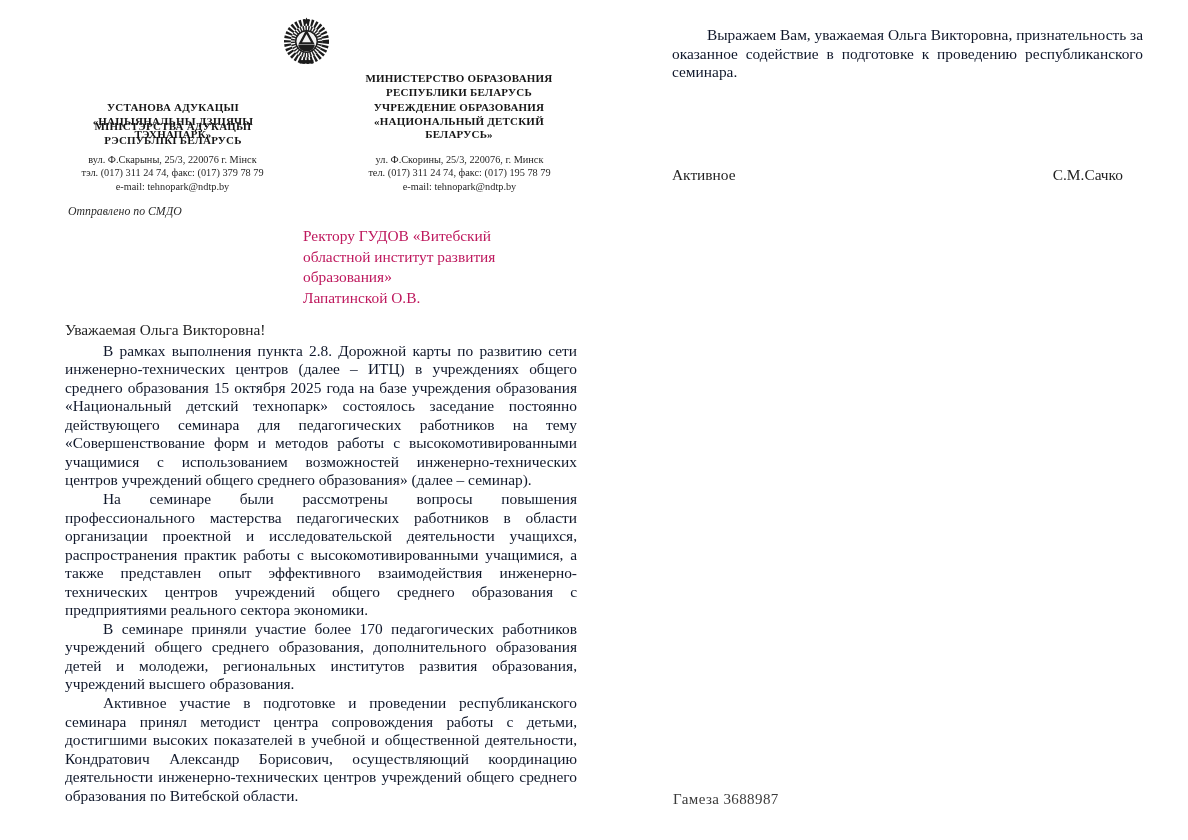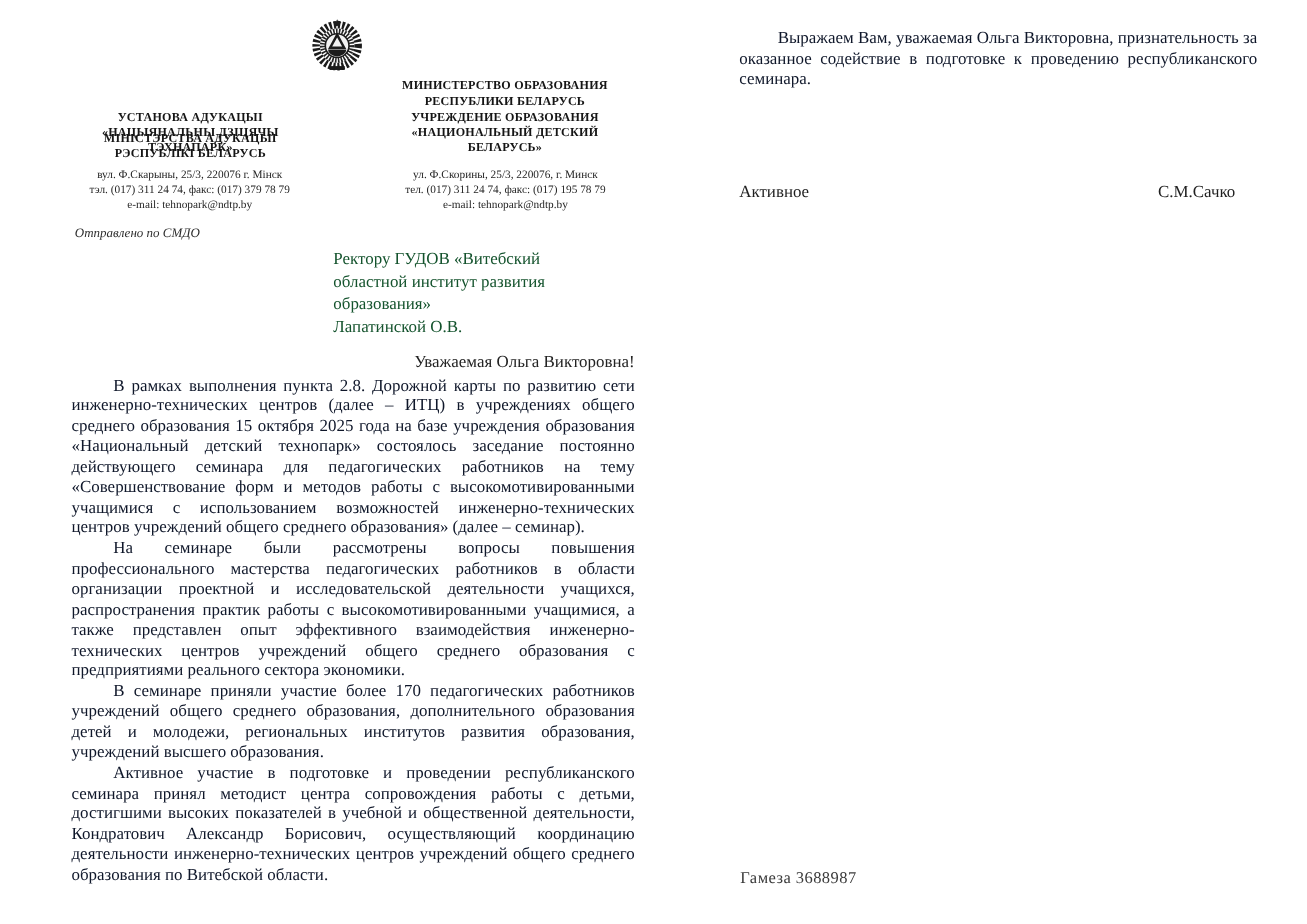--- a/index.html
+++ b/index.html
@@ -19,25 +19,25 @@
   .org-ministry{font-size:11px;line-height:13.5px;letter-spacing:.2px;}
   .org-institution{font-size:11px;line-height:13.6px;letter-spacing:.2px;}
   .org-address{font-weight:normal;font-size:10.3px;line-height:13.4px;color:#262626;text-align:center;width:235px;}
   .org-by-ministry{left:62px;top:72px;margin-top:48px;}
   .org-by-institution{left:62px;top:101px;}
   .org-by-address{left:55px;top:153px;}
   .org-ru-ministry{left:348px;top:72px;}
   .org-ru-institution{left:348px;top:101px;}
   .org-ru-address{left:342px;top:153px;}
   .sent-note{left:68px;top:204px;font-style:italic;font-size:11.8px;color:#2c2c2c;}
-  .addressee{left:303px;top:226px;width:250px;font-size:15.4px;line-height:20.6px;color:#14532d;}
+  .addressee{left:303px;top:226px;width:250px;font-size:15.4px;line-height:20.6px;color:#be185d;}
   
   .body-left{left:65px;top:321px;width:512px;}
   .body-right{left:672px;top:26px;width:471px;}
-  .salutation{margin:0 0 2px 0;text-align:right;font-size:15.4px;line-height:18.6px;}
+  .salutation{margin:0 0 2px 0;text-align:left;font-size:15.4px;line-height:18.6px;}
   .para{margin:0;font-size:15.4px;line-height:18.55px;text-align:justify;color:#0f172a;}
   .body-left .para{text-indent:38px;}
   .body-right .para{text-indent:35px;}
   .signature{left:672px;top:166px;width:451px;display:flex;justify-content:space-between;font-size:15.4px;color:#1f1f1f;}
   .footer-note{left:673px;top:791px;font-size:15px;letter-spacing:.4px;color:#3a3a3a;}
 </style>
 </head>
 <body>
 
 <div class="sheet">

